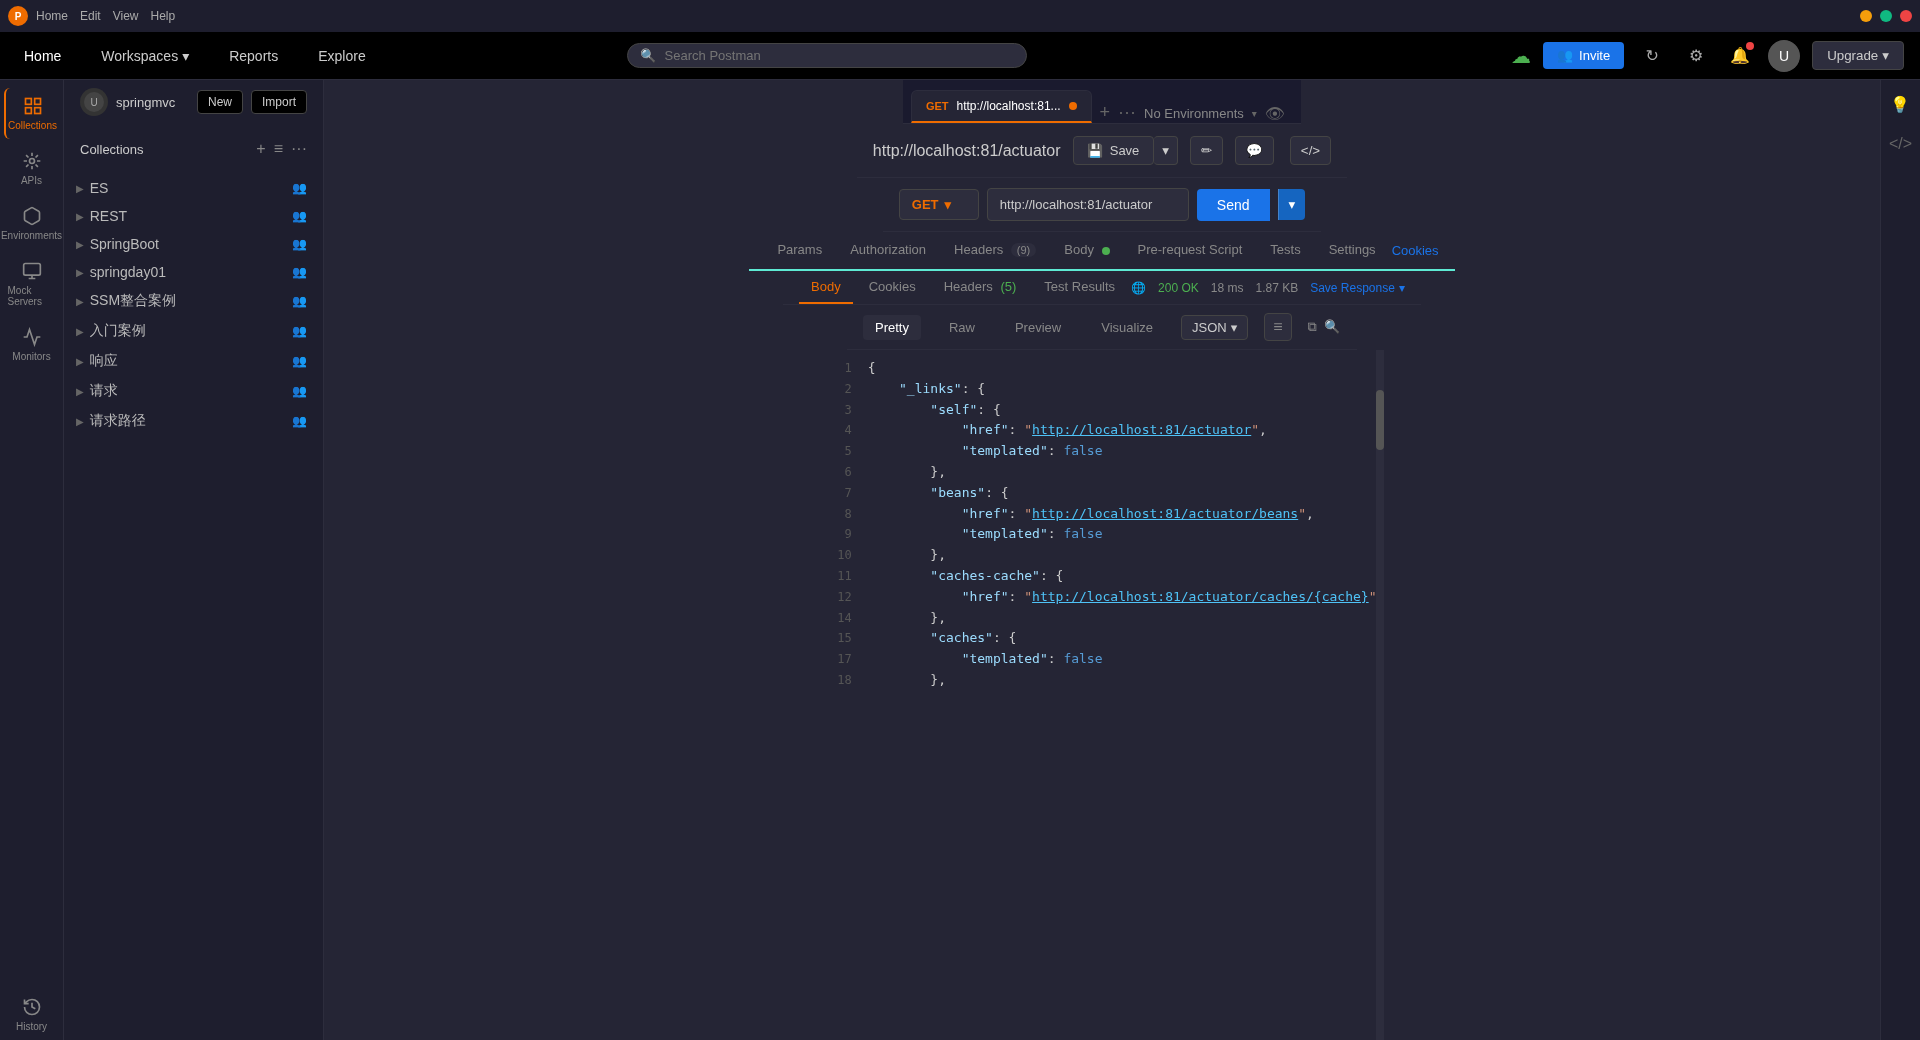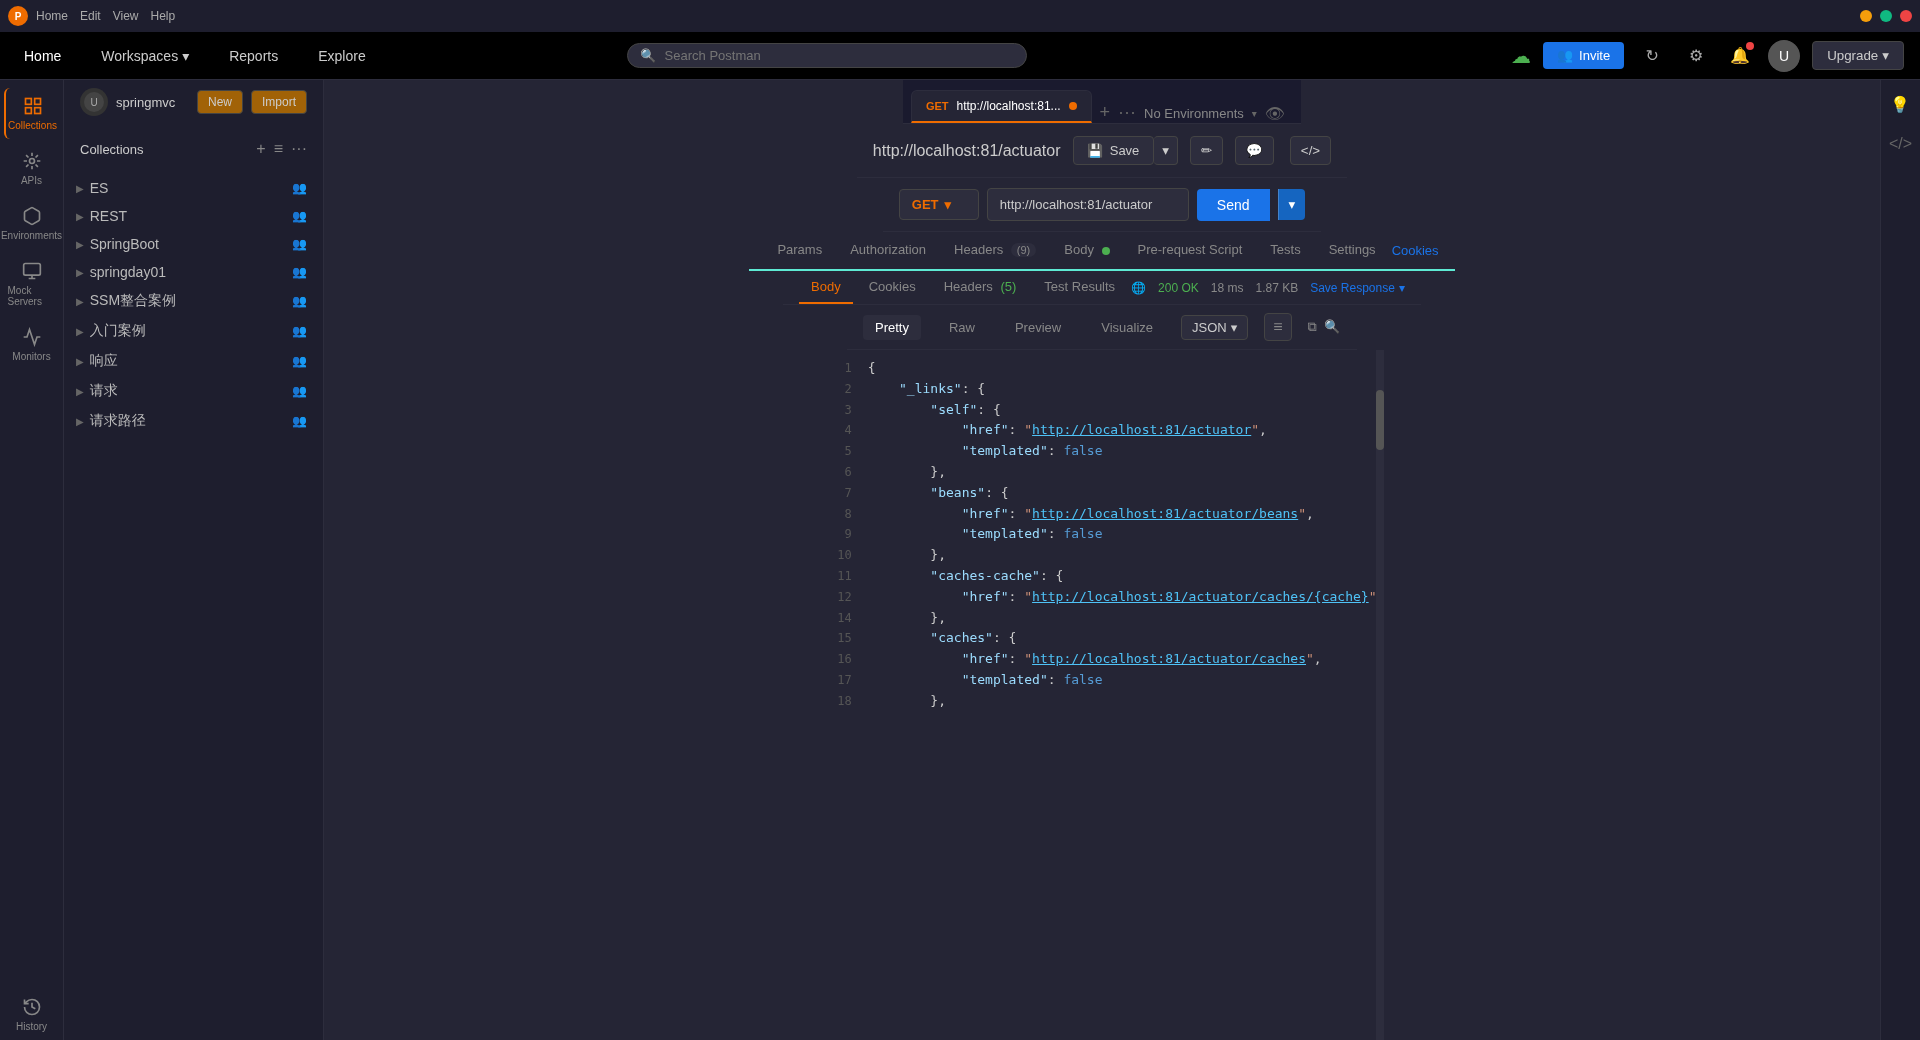--- a/index.html
+++ b/index.html
@@ -45,21 +45,21 @@
     .sidebar-panel { width: 260px; background: #1e1e2e; border-right: 1px solid #2d2d3d; display: flex; flex-direction: column; }
     .sidebar-panel-header { display: flex; align-items: center; justify-content: space-between; padding: 12px 16px; }
     .sidebar-panel-title { font-size: 13px; color: #ccc; font-weight: 500; }
     .sidebar-panel-actions { display: flex; gap: 8px; color: #888; }
     .sidebar-panel-actions span { cursor: pointer; font-size: 16px; }
 
     .workspace-info { padding: 8px 16px 12px; display: flex; align-items: center; gap: 8px; }
     .workspace-avatar { width: 28px; height: 28px; background: #333; border-radius: 50%; display: flex; align-items: center; justify-content: center; font-size: 12px; color: #ccc; }
     .workspace-name { font-size: 13px; color: #ccc; }
     .workspace-btns { display: flex; gap: 8px; margin-left: auto; }
-    .workspace-btn { background: #a16207; border: 1px solid #444; color: #ccc; border-radius: 4px; padding: 4px 10px; cursor: pointer; font-size: 12px; }
+    .workspace-btn { background: #000000; border: 1px solid #444; color: #ccc; border-radius: 4px; padding: 4px 10px; cursor: pointer; font-size: 12px; }
 
     
     .collections-list { flex: 1; overflow-y: auto; padding: 4px 0; }
     .collection-item { padding: 6px 16px 6px 12px; display: flex; align-items: center; gap: 6px; cursor: pointer; color: #bbb; }
     .collection-item .chevron { font-size: 10px; color: #666; transition: transform 0.15s; }
     .collection-item .col-name { font-size: 14px; flex: 1; }
     .collection-item .col-share { font-size: 12px; color: #666; }
 
     
     .tab-bar { height: 44px; background: #1a1a2e; display: flex; align-items: flex-end; padding: 0 8px; border-bottom: 1px solid #2d2d3d; }
@@ -452,24 +452,20 @@
       </div>
       <div class="code-line">
         <span class="line-num">14</span>
         <span class="line-content json-brace">        },</span>
       </div>
       <div class="code-line">
         <span class="line-num">15</span>
         <span class="line-content">        <span class="json-key">"caches"</span>: {</span>
       </div>
       <div class="code-line">
-        <span class="line-num">16</span>
-        <span class="line-content">            <span class="json-key">"href"</span>: <span class="json-string">"<span class="json-link">http://localhost:81/actuator/caches</span>"</span>,</span>
-      </div>
-      <div class="code-line">
         <span class="line-num">17</span>
         <span class="line-content">            <span class="json-key">"templated"</span>: <span class="json-bool">false</span></span>
       </div>
       <div class="code-line">
         <span class="line-num">18</span>
         <span class="line-content json-brace">        },</span>
       </div>
 
       <div class="scrollbar">
         <div class="scrollbar-thumb"></div>

